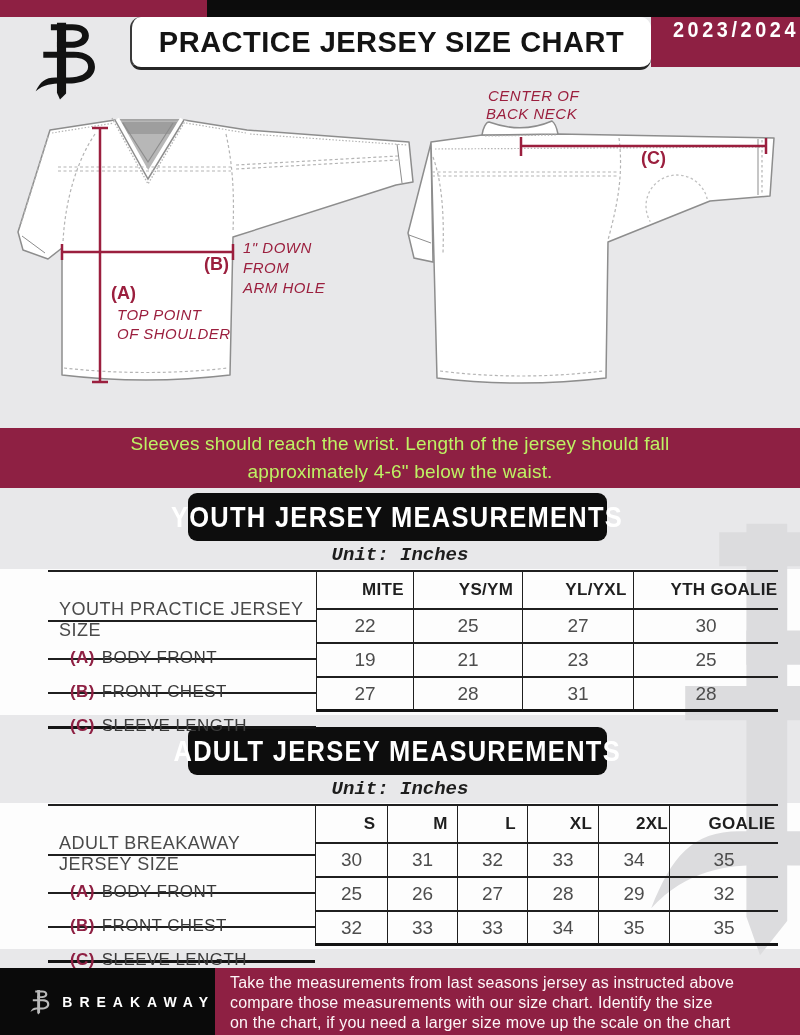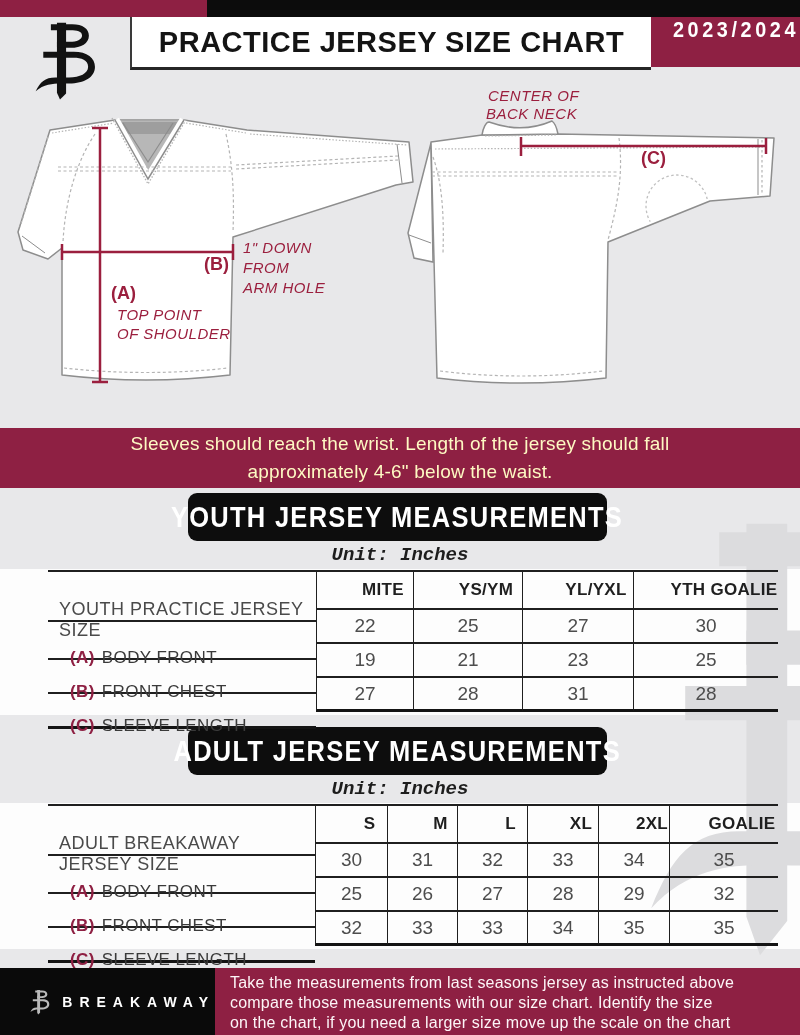--- a/index.html
+++ b/index.html
@@ -5,39 +5,39 @@
   html,body{margin:0;padding:0;}
   .page{position:relative;width:800px;height:1035px;background:#e8e8ea;overflow:hidden;
         font-family:"Liberation Sans",sans-serif;}
 
   
   .top-strip{position:absolute;left:0;top:0;width:800px;height:17px;display:flex;}
   .top-strip .mar{width:207px;height:17px;background:#8E2043;}
   .top-strip .blk{flex:1;height:17px;background:#0c0c0c;}
   .title-box{position:absolute;left:130px;top:17px;width:519px;height:50px;background:#fff;
              border-left:2px solid #3a3a3a;border-bottom:3px solid #262626;
-             display:flex;align-items:center;justify-content:center;}
+             display:flex;align-items:center;justify-content:center;border-radius:11px;}
   .title-box .t{font-size:29px;font-weight:bold;color:#141414;letter-spacing:0.5px;white-space:nowrap;}
   .year-box{position:absolute;left:651px;top:17px;width:170px;height:50px;background:#8E2043;
             display:flex;justify-content:center;}
   .year-box .t{font-size:22px;font-weight:bold;color:#fff;letter-spacing:4px;transform:scaleX(0.9);white-space:nowrap;}
   .brand-logo{position:absolute;left:22px;top:18px;width:76px;height:84px;}
 
   
   .watermark{position:absolute;left:590px;top:498px;width:340px;height:470px;z-index:1;}
 
   
   .front-svg{position:absolute;left:0;top:92px;width:420px;height:332px;z-index:2;}
   .back-svg{position:absolute;left:395px;top:85px;width:405px;height:340px;z-index:2;}
   .jt{font-family:"Liberation Sans",sans-serif;}
 
   
   .notice{position:absolute;left:0;top:428px;width:800px;height:60px;background:#8E2043;z-index:2;
           display:flex;flex-direction:column;align-items:center;justify-content:center;}
-  .notice div{color:#fef9c3;font-size:19px;line-height:28px;letter-spacing:0.2px;text-align:right;}
+  .notice div{color:#bef264;font-size:19px;line-height:28px;letter-spacing:0.2px;text-align:right;}
 
   
   .white-band{position:absolute;left:0;width:800px;height:146px;background:#fdfdfd;z-index:0;}
   #band-youth{top:569px;}
   #band-adult{top:803px;}
   .sec-box{position:absolute;left:188px;width:419px;height:48px;background:#0d0d0d;border-radius:9px;
            display:flex;align-items:center;justify-content:center;z-index:2;}
   #box-youth{top:493px;}
   #box-adult{top:727px;}
   .sec-box .t{color:#fff;font-size:30px;font-weight:bold;letter-spacing:1.5px;transform:scaleX(0.85);white-space:nowrap;}

